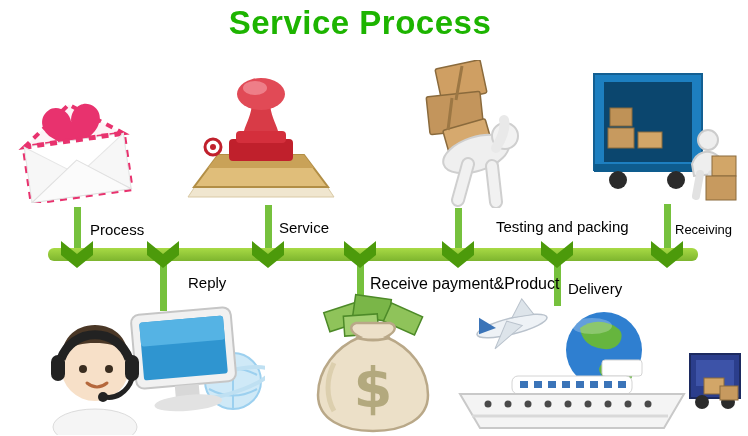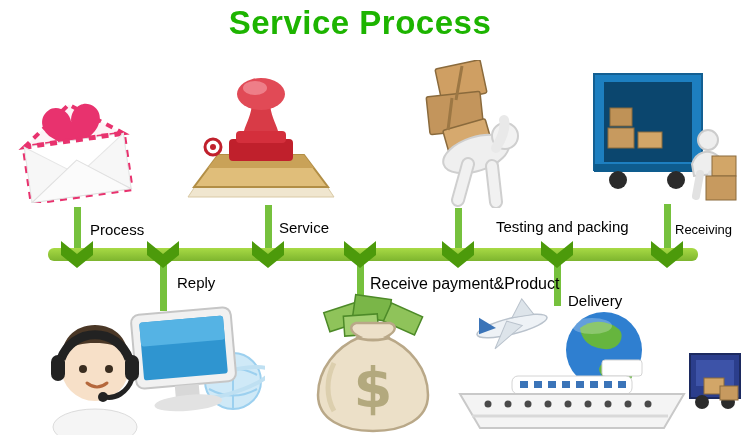--- a/index.html
+++ b/index.html
@@ -59,23 +59,23 @@
       <polygon points="0,0 16,13 32,0 32,14 16,27 0,14" fill="#4c9a0b"></polygon>
     </svg>
   <svg class="chev" style="left:651px;top:241px;" viewBox="0 0 32 28">
       <polygon points="0,0 16,13 32,0 32,14 16,27 0,14" fill="#4c9a0b"></polygon>
     </svg>
 
   <div class="lbl" style="left:90px;top:221px;">Process</div>
   <div class="lbl" style="left:279px;top:219px;">Service</div>
   <div class="lbl" style="left:496px;top:218px;">Testing and packing</div>
   <div class="lbl small" style="left:675px;top:216px;margin-top:6px;">Receiving</div>
-  <div class="lbl" style="left:177px;top:274px;">Reply</div>
+  <div class="lbl" style="left:188px;top:274px;">Reply</div>
   <div class="lbl mid" style="left:370px;top:275px;">Receive payment&amp;Product</div>
-  <div class="lbl" style="left:568px;top:292px;">Delivery</div>
+  <div class="lbl" style="left:568px;top:280px;">Delivery</div>
 
   <svg class="icon" style="left:15px;top:68px;" width="125" height="135" viewBox="0 0 125 135">
     <g transform="rotate(-8 62 95)">
       <polygon points="12,72 62,36 112,72" fill="#fdf3f6" stroke="#e8326e" stroke-width="4" stroke-dasharray="7 6"></polygon>
       <path d="M62 54 C62 42 50 34 41 39 C31 44 30 57 40 66 L62 84 L84 66 C94 57 93 44 83 39 C74 34 62 42 62 54 Z" fill="#e8326e"></path>
       <rect x="12" y="72" width="100" height="56" fill="#ffffff" stroke="#e3e3e3"></rect>
       <rect x="12" y="72" width="100" height="56" fill="none" stroke="#e8326e" stroke-width="5" stroke-dasharray="7 6"></rect>
       <polygon points="12,72 52,100 12,128" fill="#f7f7f7" stroke="#e6e6e6"></polygon>
       <polygon points="112,72 72,100 112,128" fill="#f7f7f7" stroke="#e6e6e6"></polygon>
       <polygon points="12,128 62,92 112,128" fill="#fbfbfb" stroke="#e0e0e0"></polygon>

